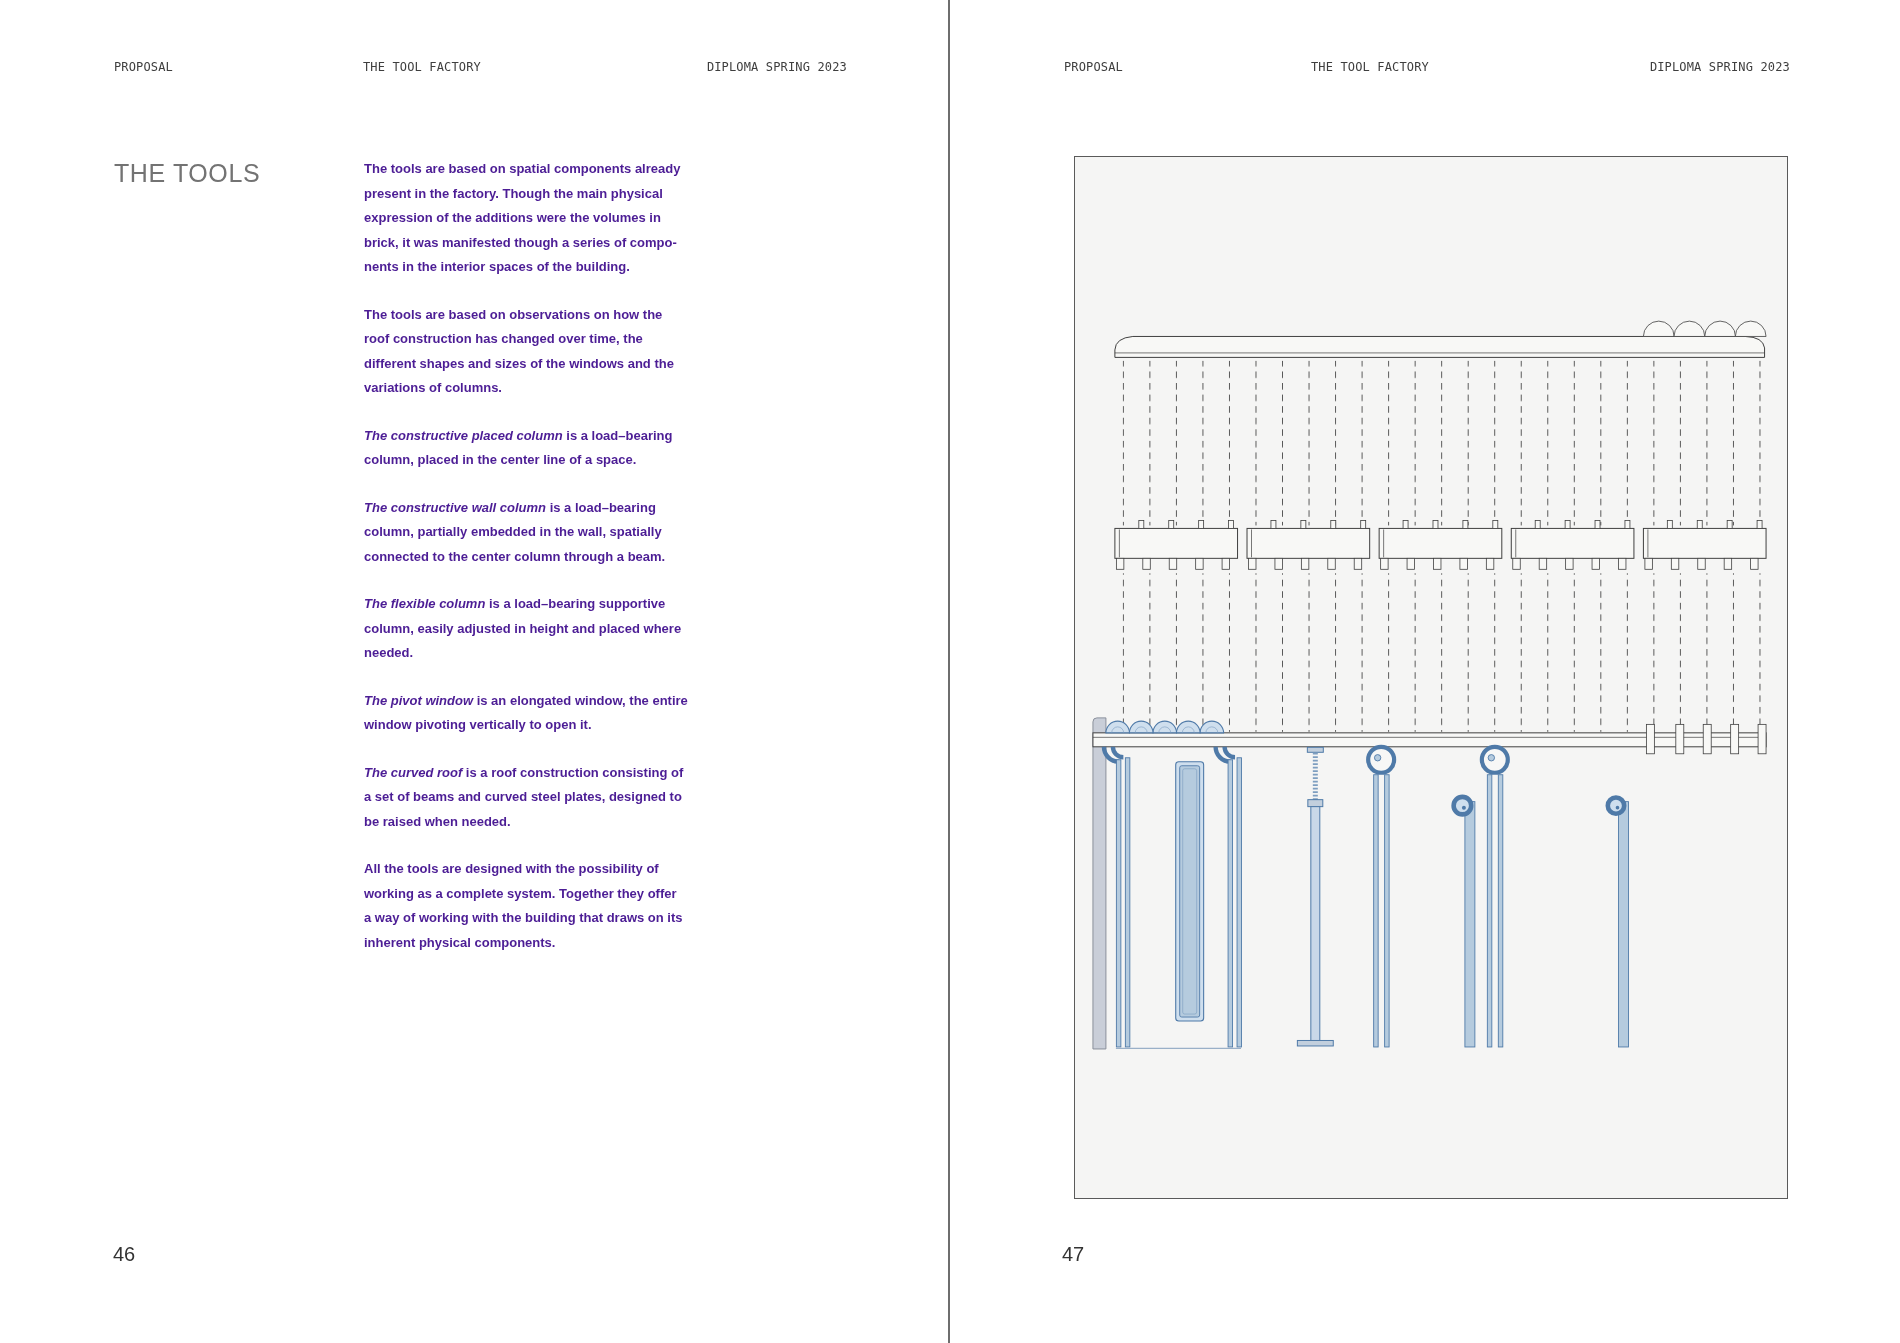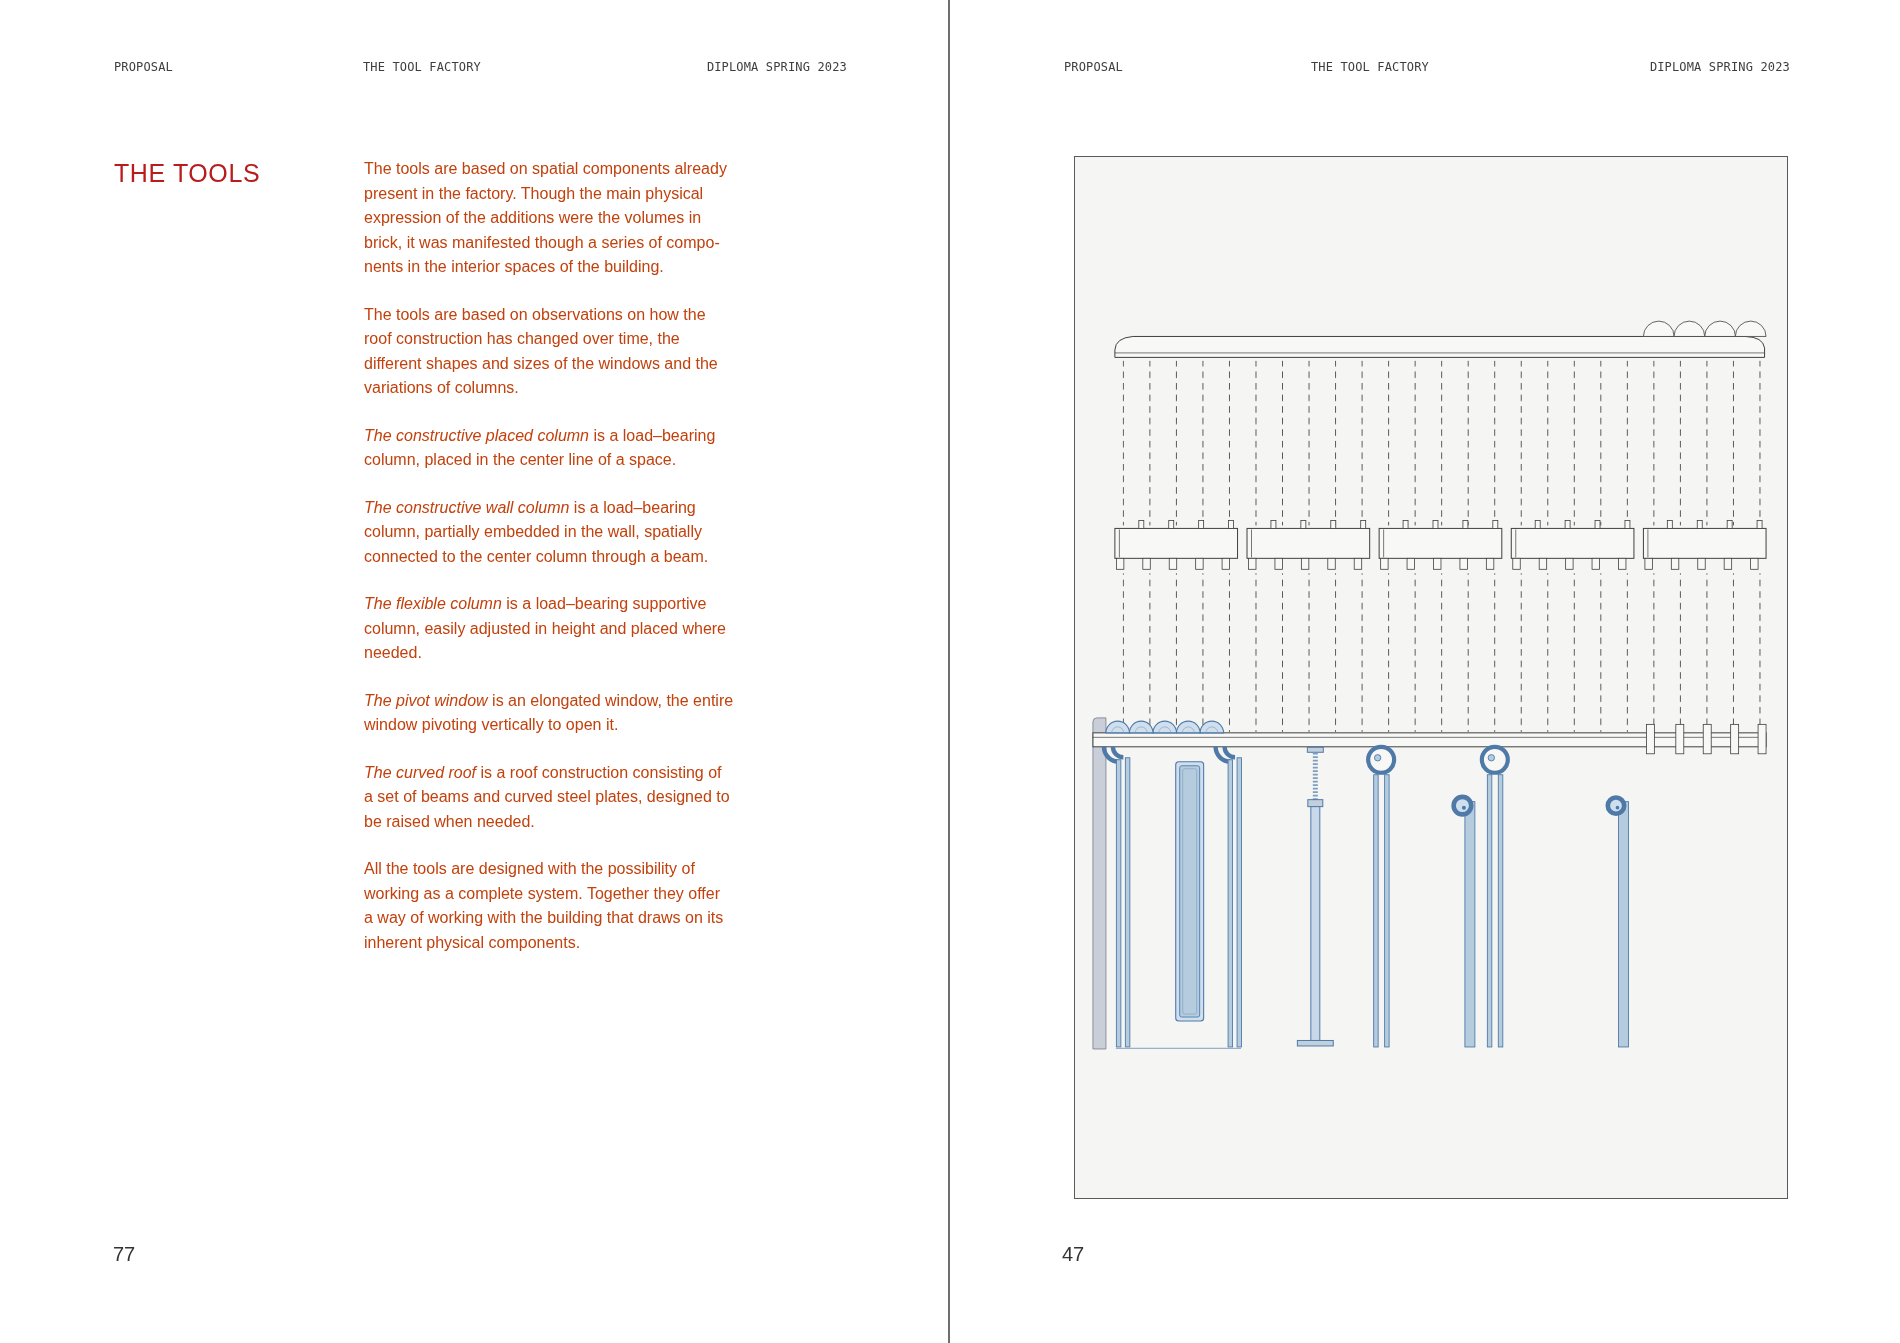--- a/index.html
+++ b/index.html
@@ -2,23 +2,23 @@
 <html><head>
 <meta charset="utf-8">
 <style>
   html,body{margin:0;padding:0;}
   body{width:1900px;height:1343px;position:relative;background:#ffffff;
        font-family:"Liberation Sans",sans-serif;color:#2f2f2f;overflow:hidden;}
   .divider{position:absolute;left:948px;top:0;width:2px;height:1343px;background:#6e6e6e;}
   .hdr{position:absolute;top:60px;font-family:"DejaVu Sans Mono",monospace;
        font-size:12px;letter-spacing:0.15px;color:#3e3e3e;white-space:nowrap;}
   .title{position:absolute;left:114px;top:159px;font-size:25px;letter-spacing:0.6px;
-         color:#b91c1c;white-space:nowrap;}
-  .body-col{position:absolute;left:364px;top:157px;width:500px;font-size:16px;
-            line-height:24.5px;color:#c2410c;}
+         color:#737373;white-space:nowrap;}
+  .body-col{position:absolute;left:364px;top:157px;width:500px;font-size:13px;
+            line-height:24.5px;color:#4c1d95;font-weight:bold;}
   .body-col p{margin:0 0 23px 0;}
   .body-col .rest{white-space:pre-line;}
   .body-col em{font-style:italic;}
   .pagenum{position:absolute;top:1243px;font-size:20px;color:#333333;}
   .pagenum.pl{left:113px;}
   .pagenum.pr{left:1062px;}
   .figure{position:absolute;left:1074px;top:156px;width:714px;height:1043px;
           background:#f5f5f4;border:1.3px solid #5a5a5a;box-sizing:border-box;}
   
   .k{stroke:#3f3f3f;stroke-width:1;fill:#f8f8f6;}
@@ -68,21 +68,21 @@
 window pivoting vertically to open it.</span></p>
     <p><em>The curved roof</em><span class="rest"> is a roof construction consisting of
 a set of beams and curved steel plates, designed to
 be raised when needed.</span></p>
     <p><em></em><span class="rest">All the tools are designed with the possibility of
 working as a complete system. Together they offer
 a way of working with the building that draws on its
 inherent physical components.</span></p>
   </div>
 
-  <span class="pagenum pl">77</span>
+  <span class="pagenum pl">46</span>
 </div>
 
 <div>
   <span class="hdr" style="left:1064px;">PROPOSAL</span>
   <span class="hdr" style="left:1311px;">THE TOOL FACTORY</span>
   <span class="hdr" style="right:110px;">DIPLOMA SPRING 2023</span>
 
   <svg class="figure" viewBox="0 0 714 1043">
     <defs>
       <pattern id="vd" x="48" y="203" width="26.6" height="11.6" patternUnits="userSpaceOnUse">

